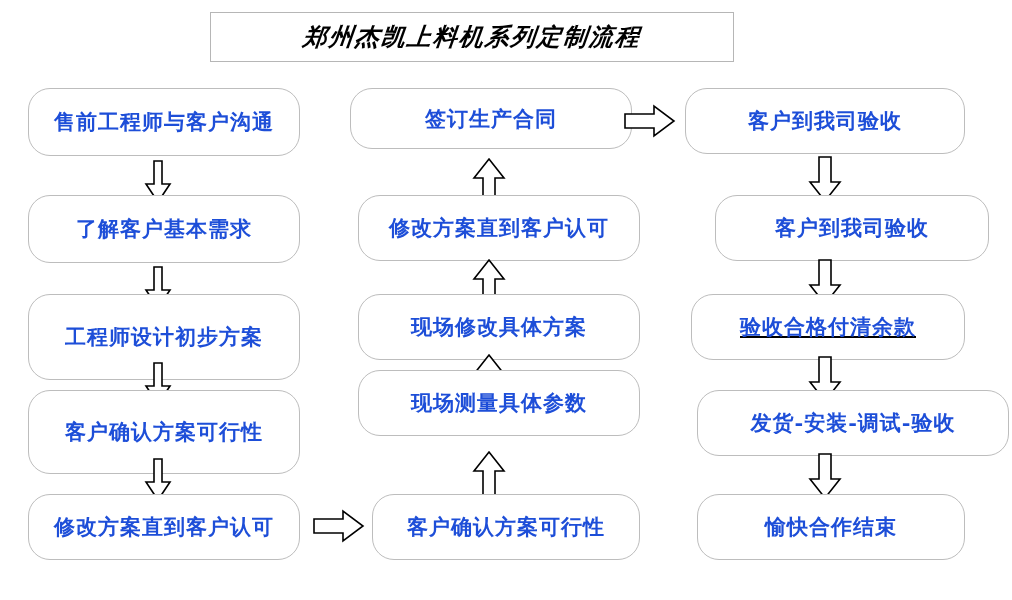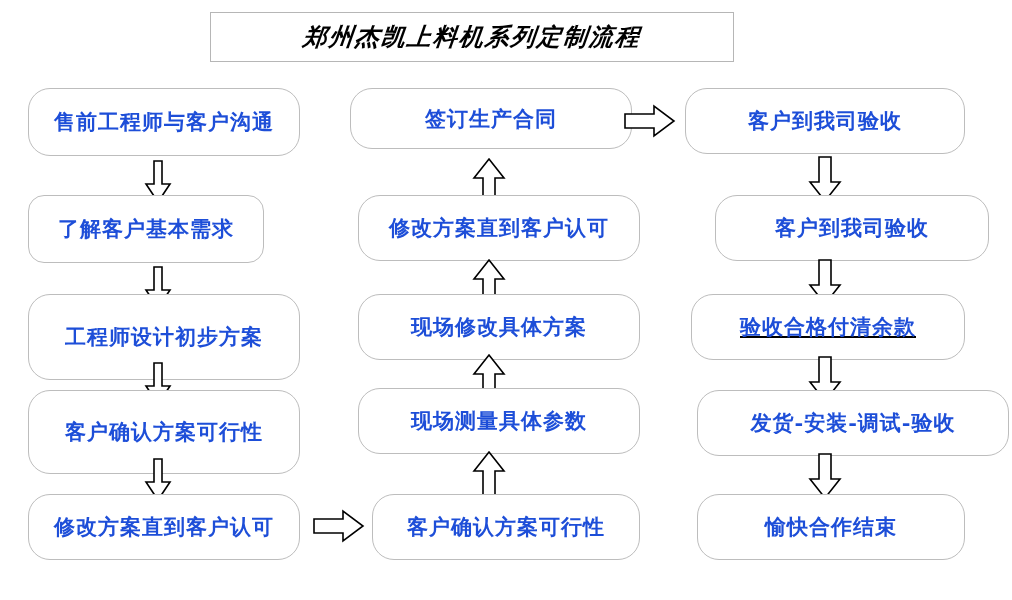--- a/index.html
+++ b/index.html
@@ -84,21 +84,21 @@
 
   <div class="node" style="left:28px; top:88px; width:272px; height:68px;">
     <span class="node-label">售前工程师与客户沟通</span>
   </div>
   <div class="arrow" style="left:144px; top:160px;">
     <svg width="28" height="44" viewBox="0 0 28 44">
       <polygon points="10,1 18,1 18,24 26,24 14,42 2,24 10,24" fill="#ffffff" stroke="#000000" stroke-width="1.6" stroke-linejoin="miter"></polygon>
     </svg>
   </div>
 
-  <div class="node" style="left:28px; top:195px; width:236px; height:68px;border-radius:16px;">
+  <div class="node" style="left:28px; top:195px; width:272px; height:68px;">
     <span class="node-label">了解客户基本需求</span>
   </div>
   <div class="arrow" style="left:144px; top:266px;">
     <svg width="28" height="44" viewBox="0 0 28 44">
       <polygon points="10,1 18,1 18,24 26,24 14,42 2,24 10,24" fill="#ffffff" stroke="#000000" stroke-width="1.6" stroke-linejoin="miter"></polygon>
     </svg>
   </div>
 
   <div class="node" style="left:28px; top:294px; width:272px; height:86px;">
     <span class="node-label">工程师设计初步方案</span>
@@ -148,21 +148,21 @@
 
   <div class="node" style="left:358px; top:294px; width:282px; height:66px;">
     <span class="node-label">现场修改具体方案</span>
   </div>
   <div class="arrow" style="left:472px; top:353px;">
     <svg width="34" height="48" viewBox="0 0 34 48">
       <polygon points="17,2 32,21 23,21 23,46 11,46 11,21 2,21" fill="#ffffff" stroke="#000000" stroke-width="1.6" stroke-linejoin="miter"></polygon>
     </svg>
   </div>
 
-  <div class="node" style="left:358px; top:388px; width:282px; height:66px;">
+  <div class="node" style="left:358px; top:370px; width:282px; height:66px;">
     <span class="node-label">现场测量具体参数</span>
   </div>
   <div class="arrow" style="left:472px; top:450px;">
     <svg width="34" height="48" viewBox="0 0 34 48">
       <polygon points="17,2 32,21 23,21 23,46 11,46 11,21 2,21" fill="#ffffff" stroke="#000000" stroke-width="1.6" stroke-linejoin="miter"></polygon>
     </svg>
   </div>
 
   <div class="node" style="left:372px; top:494px; width:268px; height:66px;">
     <span class="node-label">客户确认方案可行性</span>

